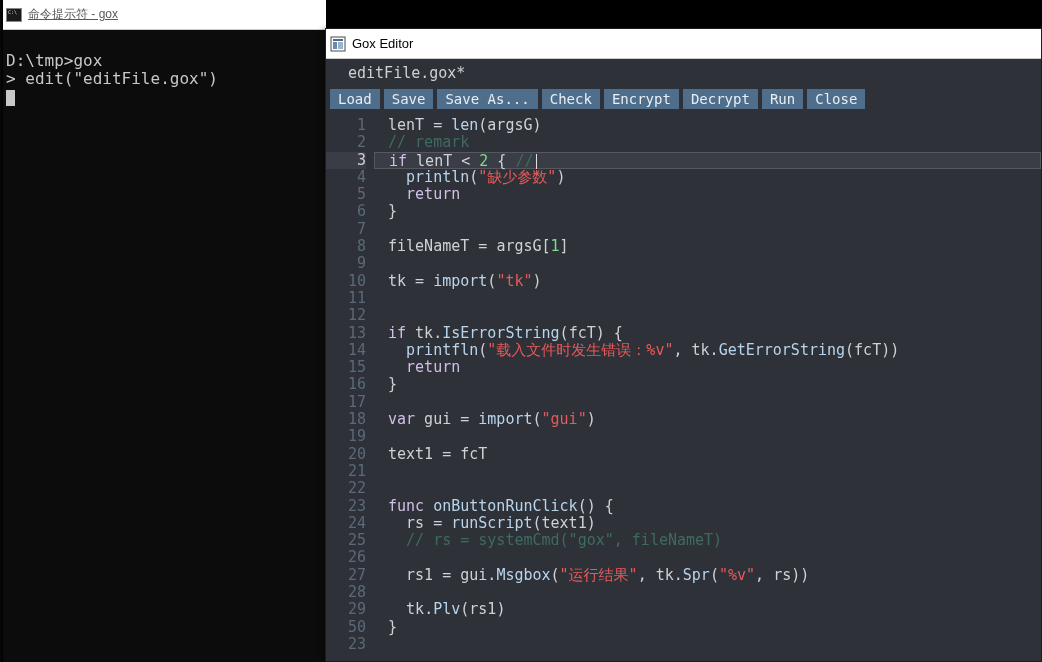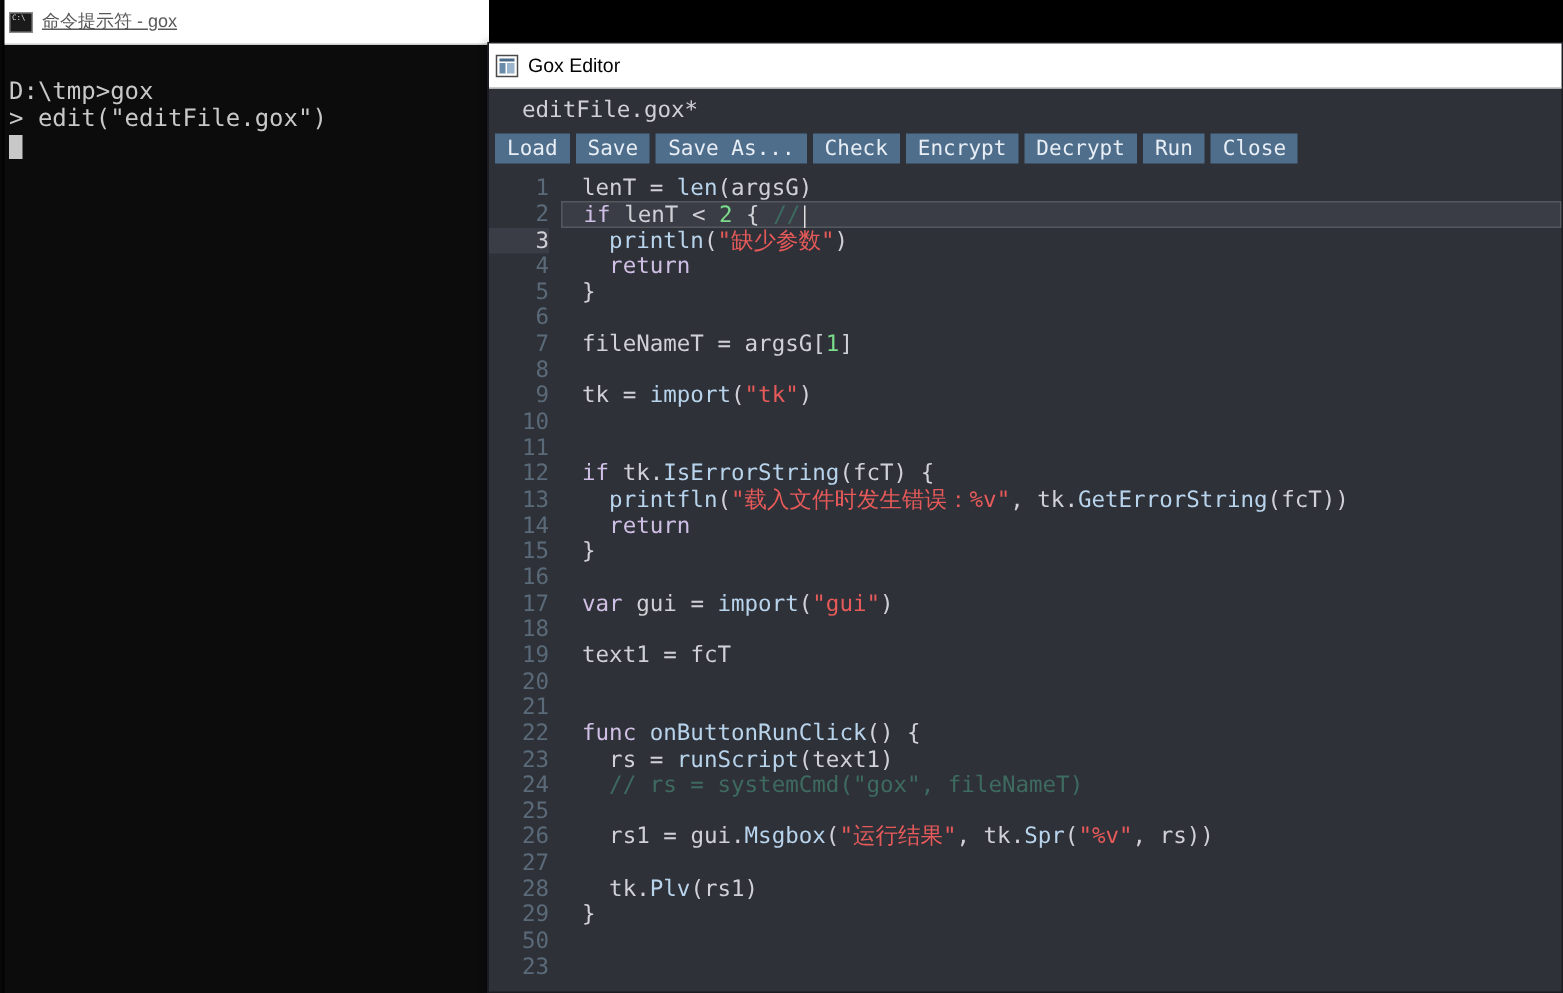--- a/index.html
+++ b/index.html
@@ -258,20 +258,21 @@
         <div class="gutter-line">25</div>
         <div class="gutter-line">26</div>
         <div class="gutter-line">27</div>
         <div class="gutter-line">28</div>
         <div class="gutter-line">29</div>
         <div class="gutter-line">50</div>
         <div class="gutter-line">23</div>
       </div>
     <div class="code-area" id="code">
         <div class="code-line"><span class="id">lenT </span><span class="op">= </span><span class="fn">len</span><span class="pun">(</span><span class="id">argsG</span><span class="pun">)</span></div>
+        <div class="code-line"><span class="cmt">// remark</span></div>
         <div class="code-line current"><span class="kw">if</span><span class="id"> lenT </span><span class="op">&lt; </span><span class="num">2</span><span class="pun"> { </span><span class="cmt">//</span><span class="caret"></span></div>
         <div class="code-line"><span class="id">  </span><span class="fn">println</span><span class="pun">(</span><span class="str">"缺少参数"</span><span class="pun">)</span></div>
         <div class="code-line"><span class="id">  </span><span class="kw">return</span></div>
         <div class="code-line"><span class="pun">}</span></div>
         <div class="code-line"></div>
         <div class="code-line"><span class="id">fileNameT </span><span class="op">= </span><span class="id">argsG</span><span class="pun">[</span><span class="num">1</span><span class="pun">]</span></div>
         <div class="code-line"></div>
         <div class="code-line"><span class="id">tk </span><span class="op">= </span><span class="fn">import</span><span class="pun">(</span><span class="str">"tk"</span><span class="pun">)</span></div>
         <div class="code-line"></div>
         <div class="code-line"></div>

